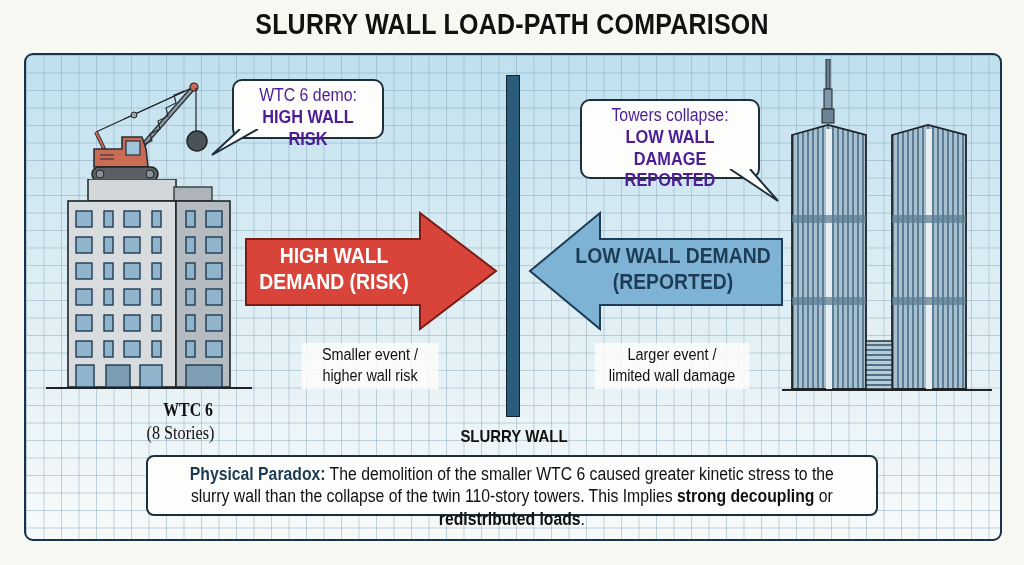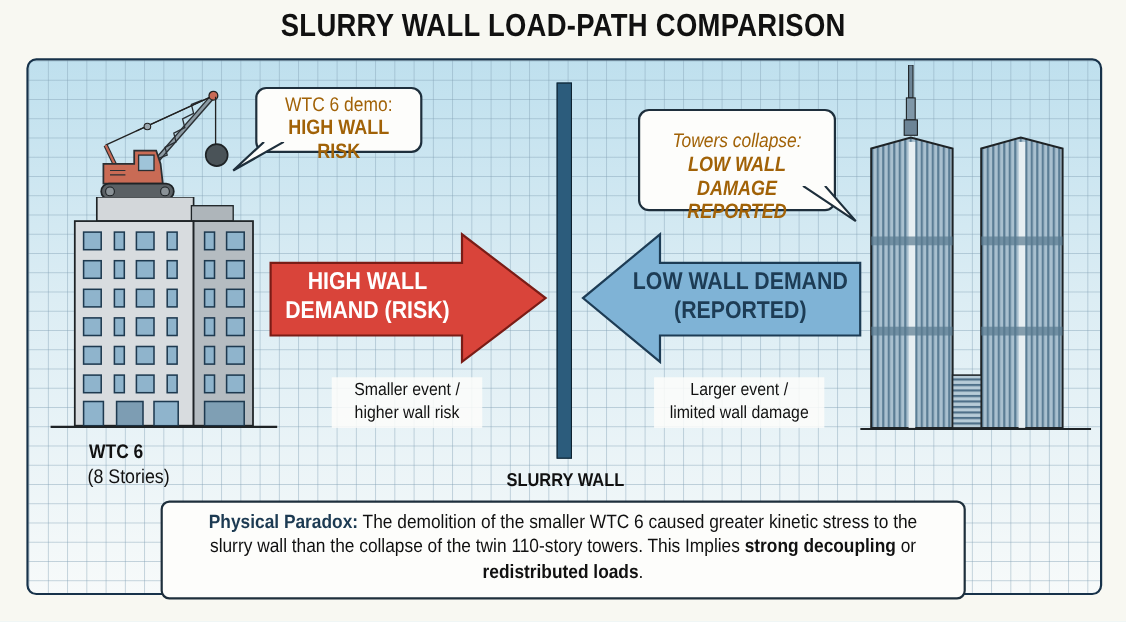--- a/index.html
+++ b/index.html
@@ -21,42 +21,42 @@
     background-image:
       linear-gradient(to right, rgba(130,160,180,0.45) 1px, transparent 1px),
       linear-gradient(to bottom, rgba(130,160,180,0.45) 1px, transparent 1px),
       linear-gradient(to bottom, #bfe0ee 0%, #dcedf4 45%, #f7fafa 100%);
     background-size: 17.5px 17.5px, 17.5px 17.5px, 100% 100%;
     overflow: hidden;
   }
   .abs { position: absolute; }
   .bubble {
     position: absolute; background: #fdfdfb; border: 2px solid #1e2f3c;
-    border-radius: 10px; text-align: center; color: #a16207; line-height: 1.15;
+    border-radius: 10px; text-align: center; color: #4c1d95; line-height: 1.15;
   }
   .bubble .norm { font-size: 18px; display: block; transform: scaleX(0.88); }
   .bubble .bold { font-size: 19px; font-weight: bold; display: block; transform: scaleX(0.86); }
   .arrow-text {
     position: absolute; text-align: center; font-weight: bold;
     font-size: 22px; line-height: 1.2; transform: scaleX(0.88);
   }
   .caption {
     position: absolute; text-align: center; font-size: 16px; color: #111;
     line-height: 1.3; background: rgba(253,253,250,0.85); padding: 2px 6px;
     transform: scaleX(0.9);
   }
-  .bldg-label { position: absolute; text-align: left; color: #111; line-height: 1.25; }
+  .bldg-label { position: absolute; text-align: right; color: #111; line-height: 1.25; font-family: Liberation Serif, serif; }
   .bldg-label .name { display: block; font-weight: bold; font-size: 18px; transform: scaleX(0.88); }
   .bldg-label .sub { display: block; font-size: 18px; transform: scaleX(0.9); }
   .wall-label {
     position: absolute; font-weight: bold; font-size: 17px; color: #111;
     transform: scaleX(0.88);
   }
   .paradox {
-    position: absolute; left: 146px; top: 455px; width: 732px; height: 90px;
+    position: absolute; left: 146px; top: 455px; width: 732px; height: 61px;
     background: #fdfdfb; border: 2px solid #1e2f3c; border-radius: 8px;
     text-align: center; font-size: 17.5px; line-height: 1.28; color: #111;
     box-sizing: border-box; padding: 6px 16px;
   }
   .paradox .inner { display: inline-block; transform: scaleX(0.9); width: 108%; margin-left: -4%; }
   .paradox .lead { font-weight: bold; color: #1c3a52; }
   .paradox b { font-weight: bold; }
 </style>
 </head>
 <body>
@@ -149,21 +149,21 @@
 
   <div class="caption" style="left:268px;top:288px;width:140px;">
     <span style="display:block">Smaller event /</span>
     <span style="display:block">higher wall risk</span>
   </div>
   <div class="caption" style="left:560px;top:288px;width:160px;">
     <span style="display:block">Larger event /</span>
     <span style="display:block">limited wall damage</span>
   </div>
 
-  <div class="bubble" style="left:554px;top:44px;width:176px;height:72px;padding-top:17px;font-style:italic;">
+  <div class="bubble" style="left:554px;top:44px;width:176px;height:72px;padding-top:4px;">
     <span class="norm">Towers collapse:</span>
     <span class="bold">LOW WALL DAMAGE</span>
     <span class="bold">REPORTED</span>
   </div>
   <svg class="abs" style="left:700px;top:114px" width="60" height="36" viewBox="0 0 60 36">
     <path d="M4 0 L52 32 L24 0" fill="#fdfdfb" stroke="#1e2f3c" stroke-width="2"></path>
   </svg>
 
   <svg class="abs" style="left:756px;top:4px" width="210" height="332" viewBox="0 0 210 332">
     <defs>

